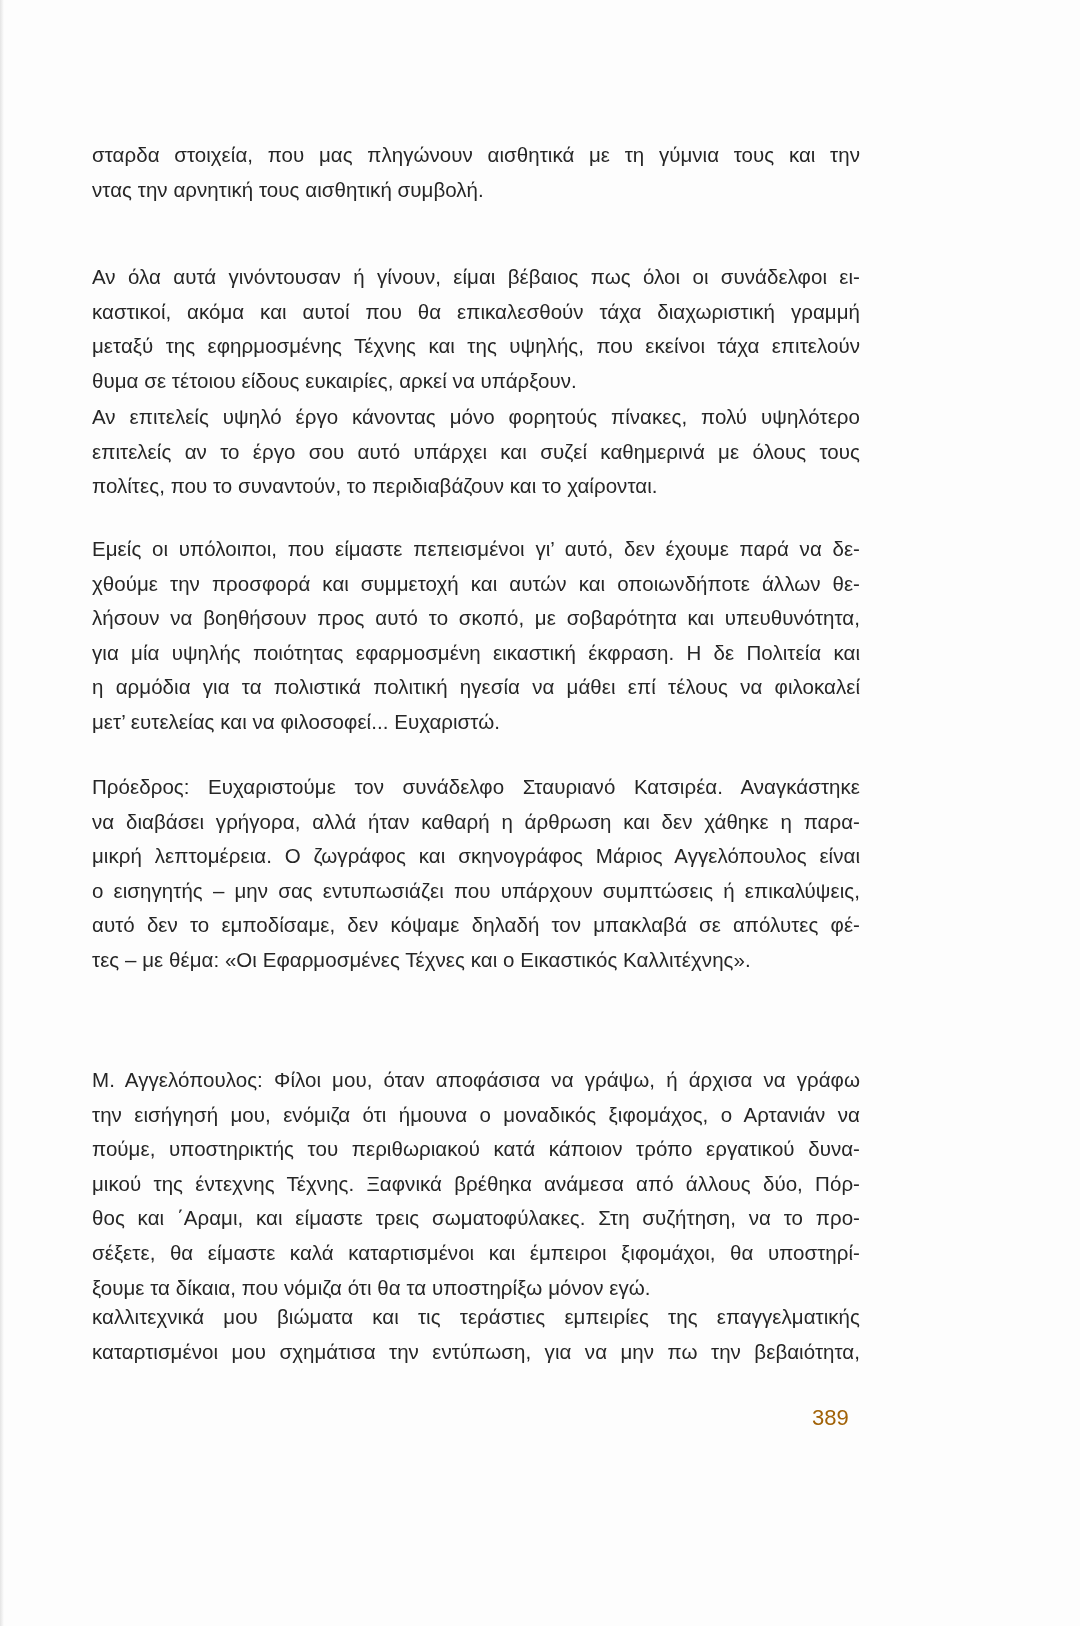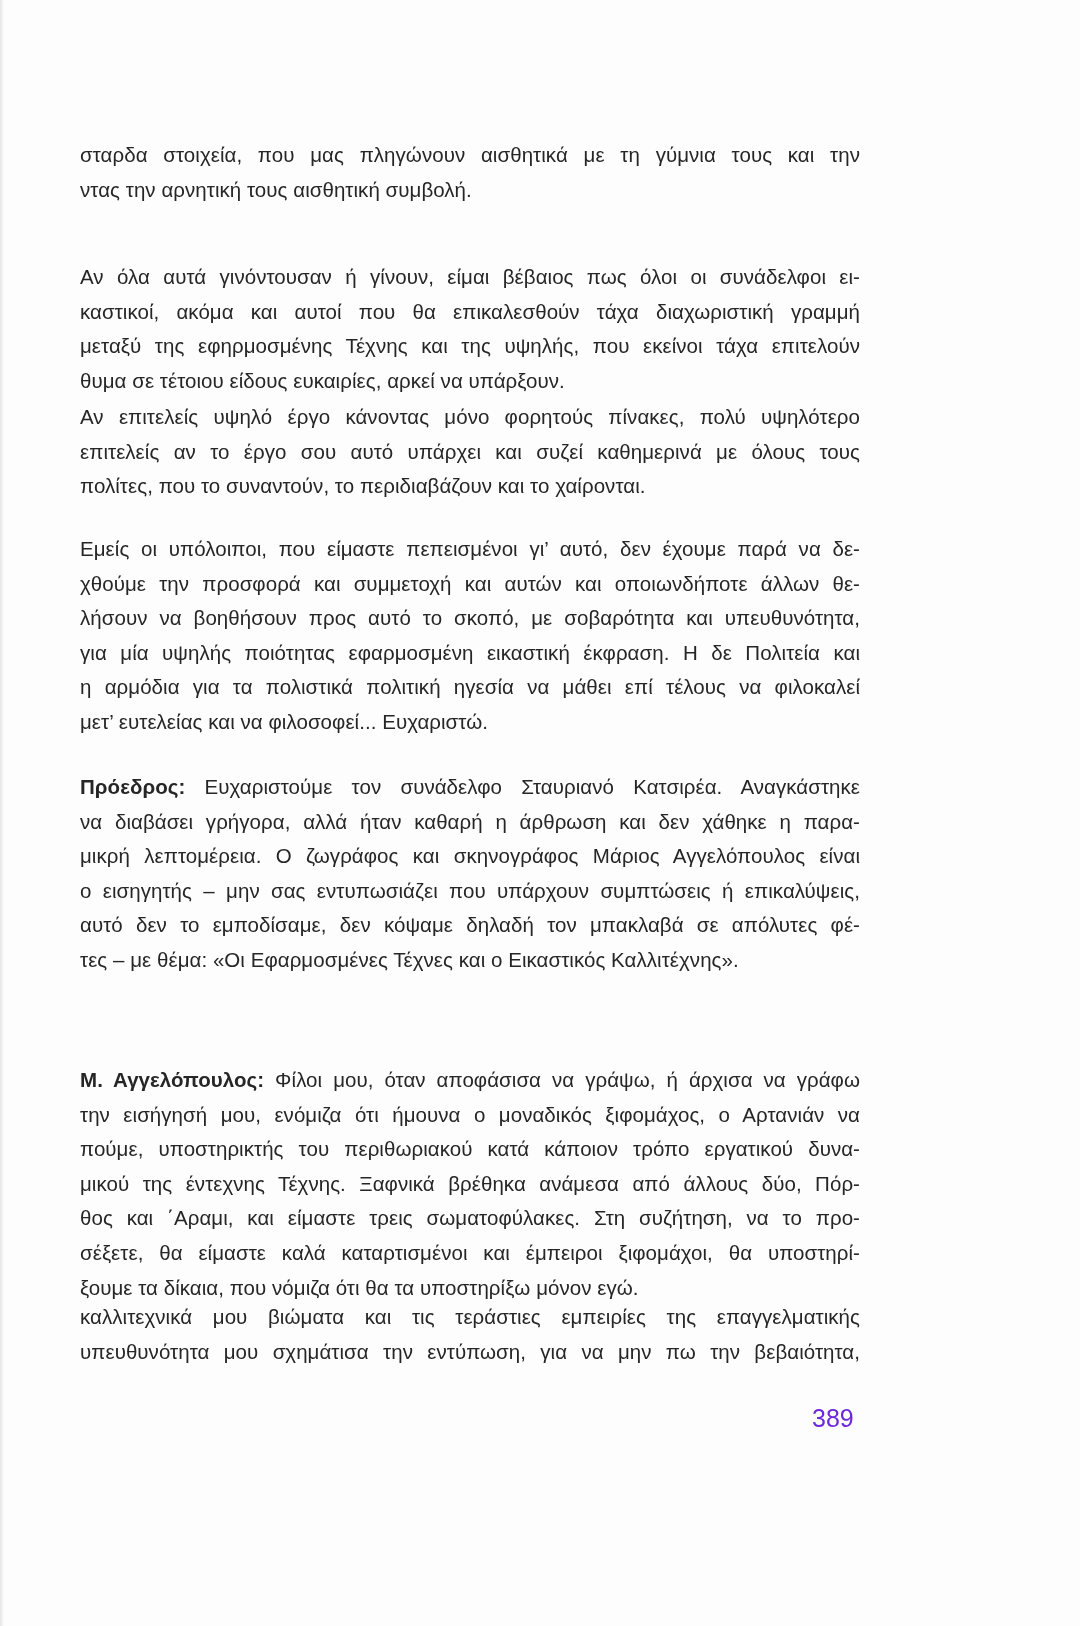--- a/index.html
+++ b/index.html
@@ -19,35 +19,36 @@
     position: absolute;
     left: 80px;
     width: 780px;
   }
   .line {
     height: 34.6px;
     line-height: 34.6px;
     font-size: 20.5px;
     white-space: nowrap;
     letter-spacing: 0.05px;
+    margin-left: 12px;
   }
   .line.justify {
     text-align: justify;
     text-align-last: justify;
   }
   .speaker {
-    font-weight: bold;
+    font-weight: normal;
   }
   .page-number {
     position: absolute;
     left: 812px;
     top: 1403px;
-    font-size: 25px;
+    font-size: 22px;
     line-height: 30px;
-    color: #6d28d9;
+    color: #a16207;
   }
 </style>
 </head>
 <body>
 
 <div class="page-edge"></div>
 
 <div class="text-block" style="top:138px">
   <div class="line justify">σταρδα στοιχεία, που μας πληγώνουν αισθητικά με τη γύμνια τους και την</div>
   <div class="line">ντας την αρνητική τους αισθητική συμβολή.</div>
@@ -89,16 +90,16 @@
   <div class="line justify">την εισήγησή μου, ενόμιζα ότι ήμουνα ο μοναδικός ξιφομάχος, ο Αρτανιάν να</div>
   <div class="line justify">πούμε, υποστηρικτής του περιθωριακού κατά κάποιον τρόπο εργατικού δυνα-</div>
   <div class="line justify">μικού της έντεχνης Τέχνης. Ξαφνικά βρέθηκα ανάμεσα από άλλους δύο, Πόρ-</div>
   <div class="line justify">θος και ΄Αραμι, και είμαστε τρεις σωματοφύλακες. Στη συζήτηση, να το προ-</div>
   <div class="line justify">σέξετε, θα είμαστε καλά καταρτισμένοι και έμπειροι ξιφομάχοι, θα υποστηρί-</div>
   <div class="line">ξουμε τα δίκαια, που νόμιζα ότι θα τα υποστηρίξω μόνον εγώ.</div>
 </div>
 
 <div class="text-block" style="top:1300px">
   <div class="line justify">καλλιτεχνικά μου βιώματα και τις τεράστιες εμπειρίες της επαγγελματικής</div>
-  <div class="line justify">υπευθυνότητα μου σχημάτισα την εντύπωση, για να μην πω την βεβαιότητα,</div>
+  <div class="line justify">καταρτισμένοι μου σχημάτισα την εντύπωση, για να μην πω την βεβαιότητα,</div>
 </div>
 
 <div class="page-number">389</div>
 
 </body></html>

